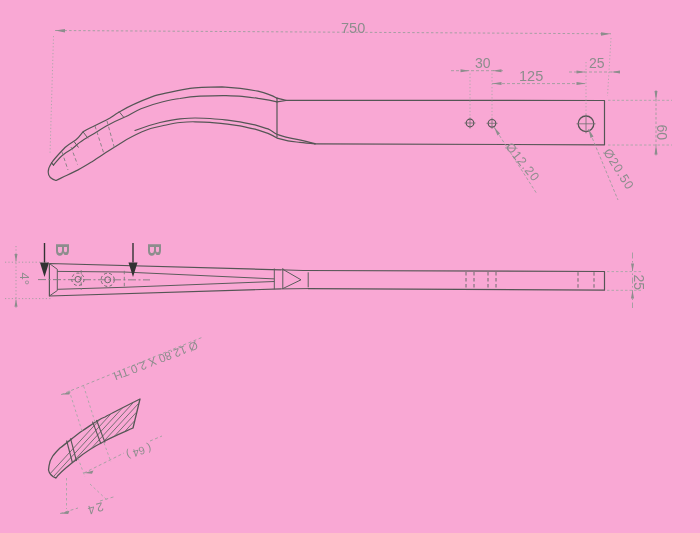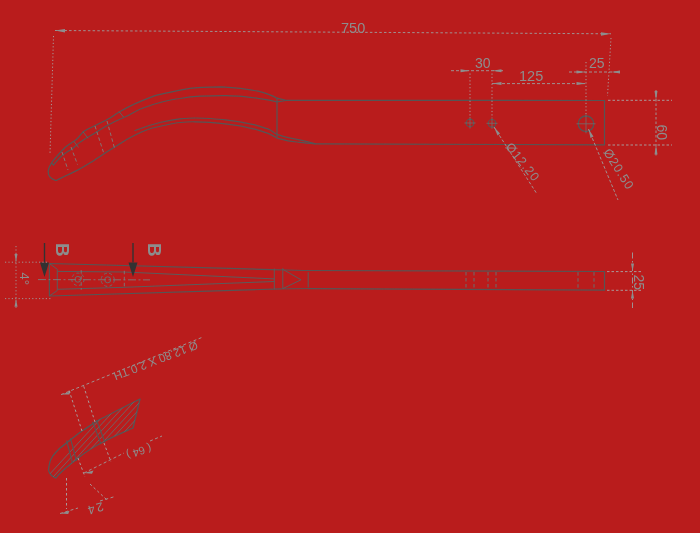--- a/index.html
+++ b/index.html
@@ -1,16 +1,16 @@
 <!DOCTYPE html>
 <html><head>
 <meta charset="utf-8">
 <style>
 html,body{margin:0;padding:0;background:#ffffff;}
-.page{position:relative;width:700px;height:533px;background:#b91c1c;overflow:hidden;
+.page{position:relative;width:700px;height:533px;background:#f9a8d4;overflow:hidden;
 font-family:"Liberation Sans", sans-serif;}
 svg{position:absolute;left:0;top:0;filter:blur(0.3px) contrast(0.92) brightness(1.03);}
 text{font-family:"Liberation Sans", sans-serif;fill:#8a8a8a;}
 </style>
 </head>
 <body>
 <div class="page">
 <svg width="700" height="533" viewBox="0 0 700 533">
 <defs>
 <clipPath id="crescent">

